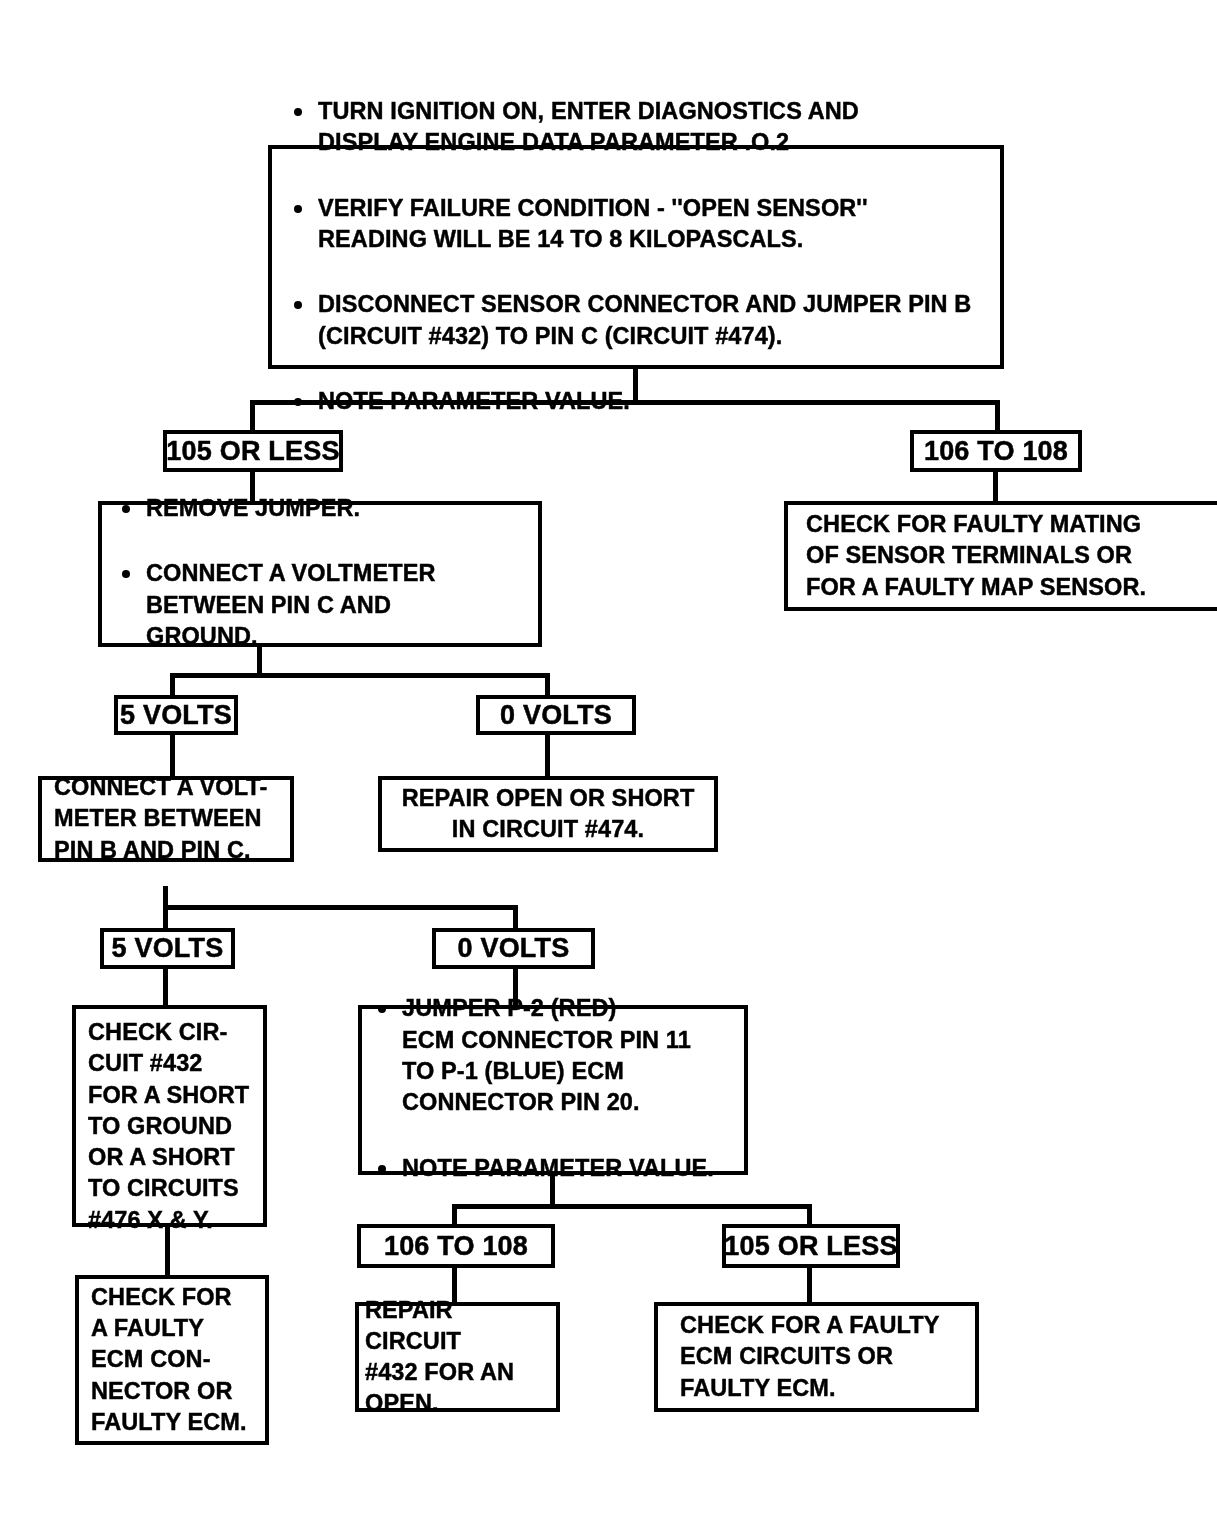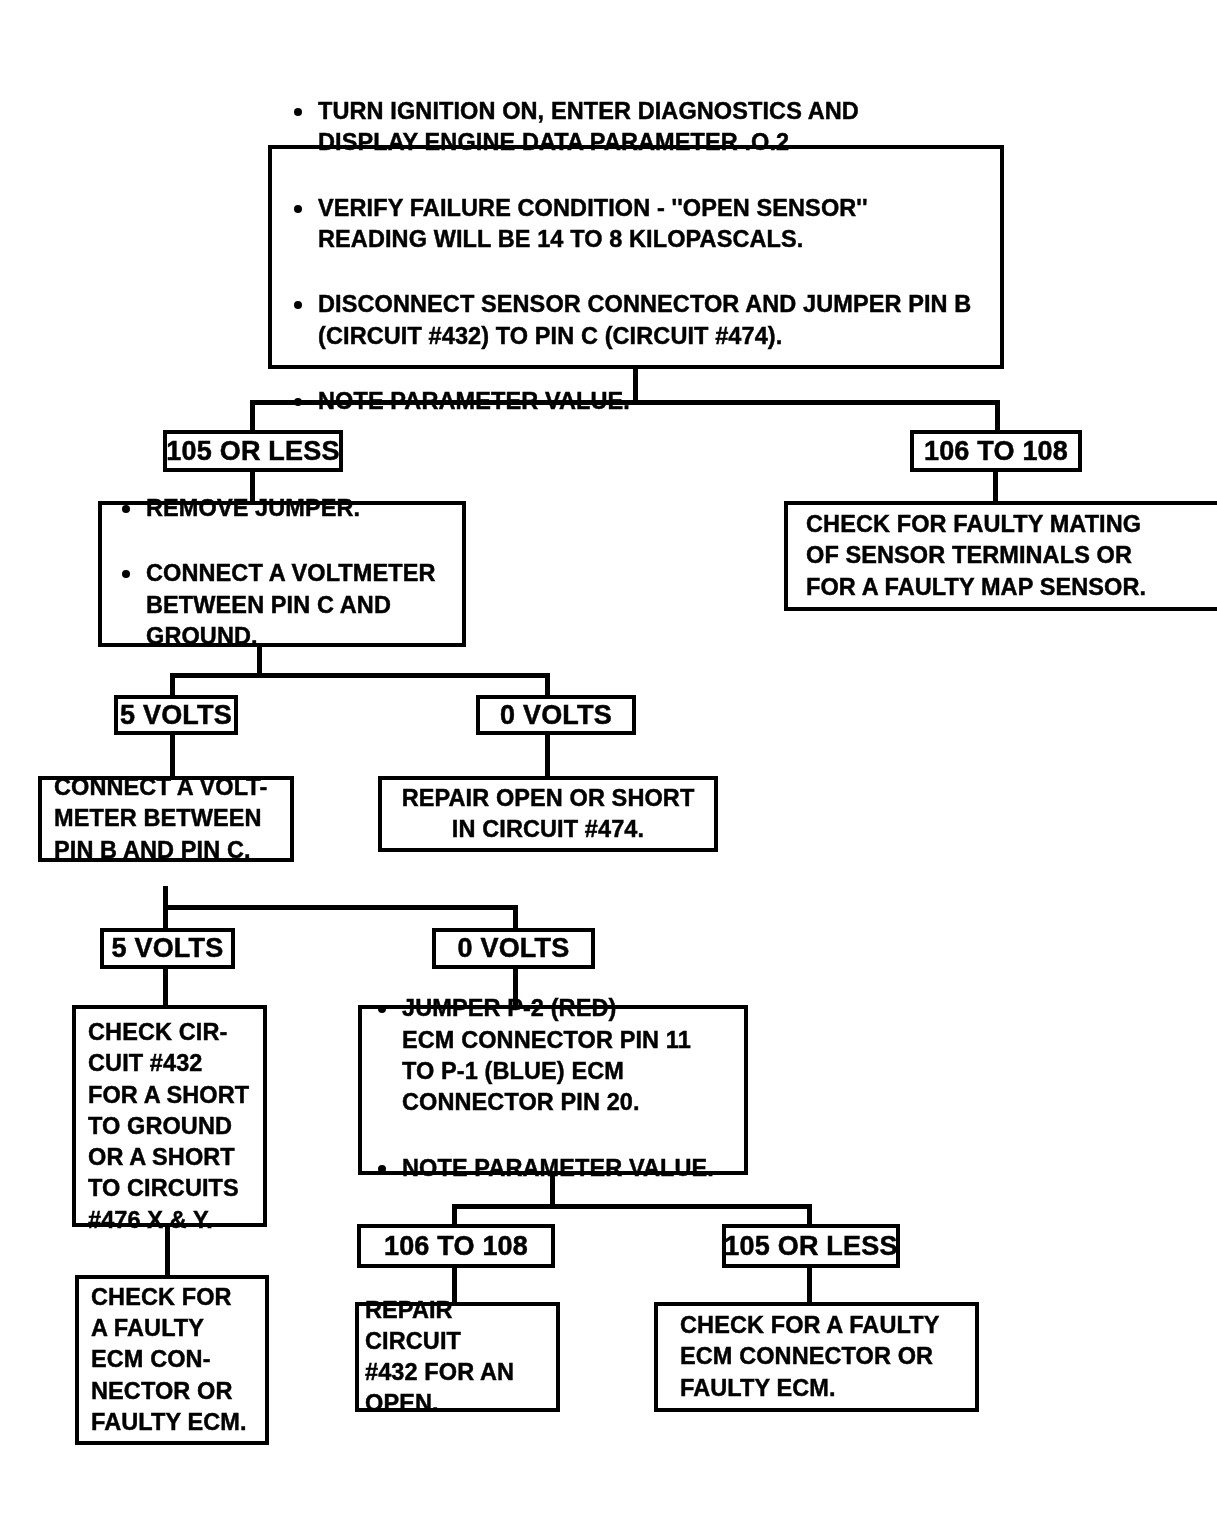--- a/index.html
+++ b/index.html
@@ -138,21 +138,21 @@
     <span>105 OR LESS</span>
   </div>
 
   <div class="pill" style="left:910px; top:430px; width:172px; height:42px;">
     <span>106 TO 108</span>
   </div>
 
   <div class="ln" style="left:250px; top:472px; width:5px; height:31px;"></div>
   <div class="ln" style="left:993px; top:472px; width:5px; height:31px;"></div>
 
-  <div class="box" style="left:98px; top:501px; width:368px; height:146px;">
+  <div class="box" style="left:98px; top:501px; width:444px; height:146px;">
     <div class="inner" style="padding:8px 10px 8px 14px;">
       <ul class="bullets txt">
         <li>REMOVE JUMPER.</li>
         <li>CONNECT A VOLTMETER
 BETWEEN PIN C AND
 GROUND.</li>
       </ul>
     </div>
   </div>
 
@@ -267,18 +267,18 @@
     <div class="inner" style="padding:4px 4px 4px 6px;">
       <div class="txt">REPAIR CIRCUIT
 #432 FOR AN
 OPEN.</div>
     </div>
   </div>
 
   <div class="box" style="left:654px; top:1302px; width:325px; height:110px;">
     <div class="inner" style="padding:4px 8px 4px 22px;">
       <div class="txt">CHECK FOR A FAULTY
-ECM CONNECTOR OR
+ECM CIRCUITS OR
 FAULTY ECM.</div>
     </div>
   </div>
 
 </div>
 
 </body></html>

